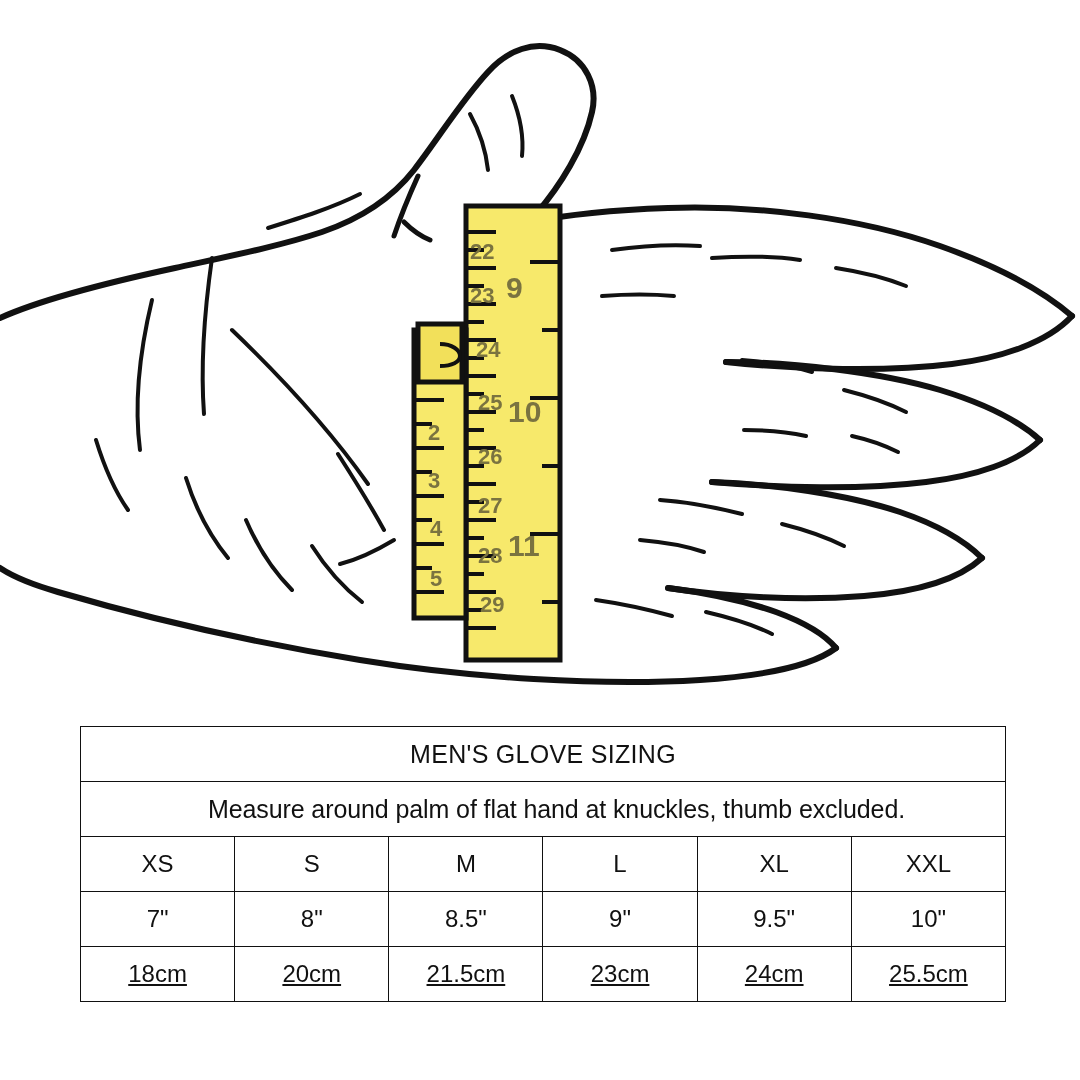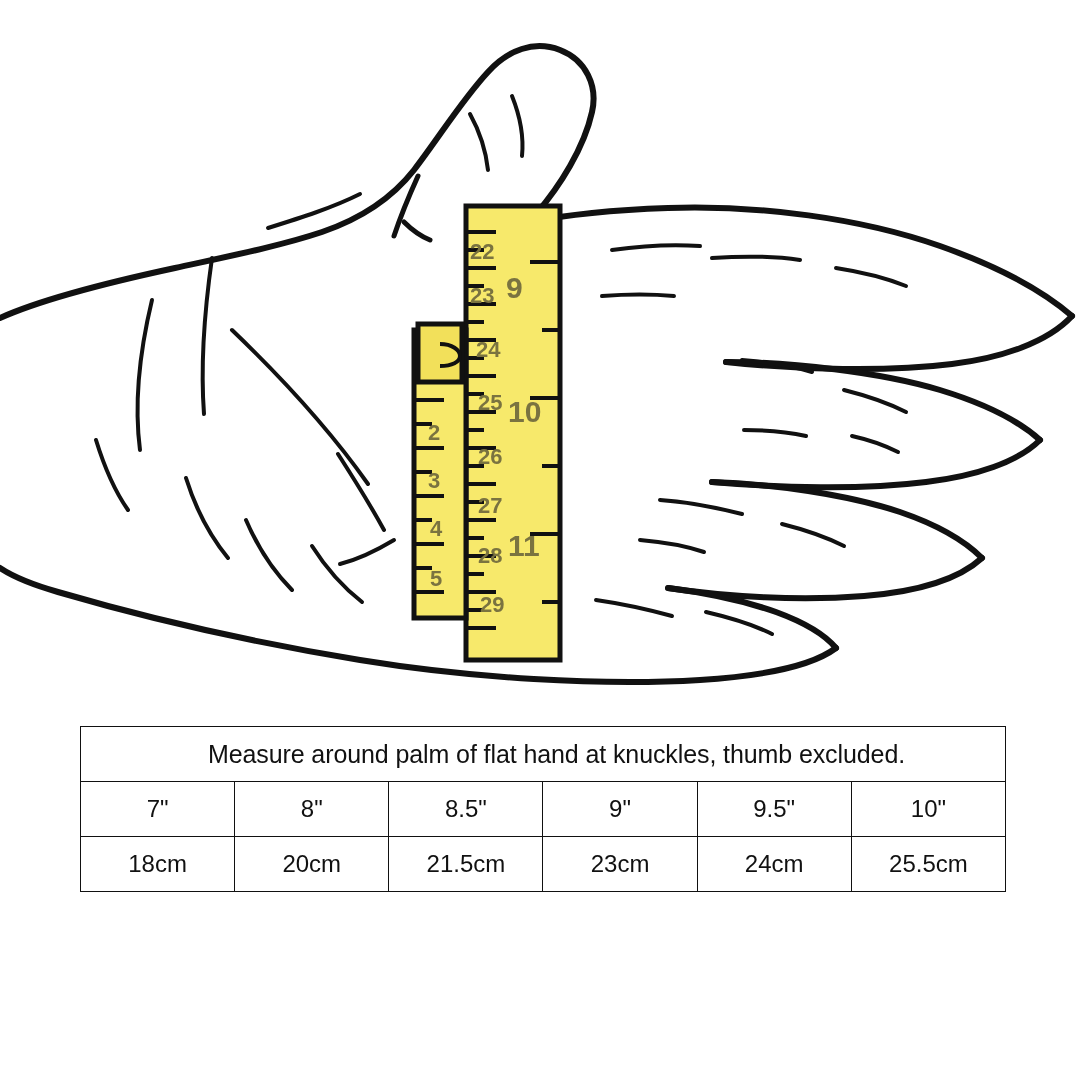--- a/index.html
+++ b/index.html
@@ -53,20 +53,21 @@
     font-size: 24px;
     height: 52px;
   }
   .size-inch-cell {
     font-size: 24px;
     height: 52px;
   }
   .size-cm-cell {
     font-size: 24px;
     height: 52px;
+    text-decoration: underline;
   }
 
   .tick-label {
     font-family: "Liberation Sans", sans-serif;
     fill: #7a7340;
   }
 </style>
 </head>
 <body>
 
@@ -221,21 +222,32 @@
         <text x="430" y="536">4</text>
         <text x="430" y="586">5</text>
       </g>
     </g>
   </svg>
 </div>
 
 <table id="sizing-table">
   <tbody>
     <tr>
+      <td class="title-cell" colspan="6">MEN'S GLOVE SIZING</td>
+    </tr>
+    <tr>
       <td class="subtitle-cell" colspan="6">Measure around palm of flat hand at knuckles, thumb excluded.</td>
+    </tr>
+    <tr>
+      <td class="size-label-cell">XS</td>
+      <td class="size-label-cell">S</td>
+      <td class="size-label-cell">M</td>
+      <td class="size-label-cell">L</td>
+      <td class="size-label-cell">XL</td>
+      <td class="size-label-cell">XXL</td>
     </tr>
     <tr>
       <td class="size-inch-cell">7"</td>
       <td class="size-inch-cell">8"</td>
       <td class="size-inch-cell">8.5"</td>
       <td class="size-inch-cell">9"</td>
       <td class="size-inch-cell">9.5"</td>
       <td class="size-inch-cell">10"</td>
     </tr>
     <tr>

